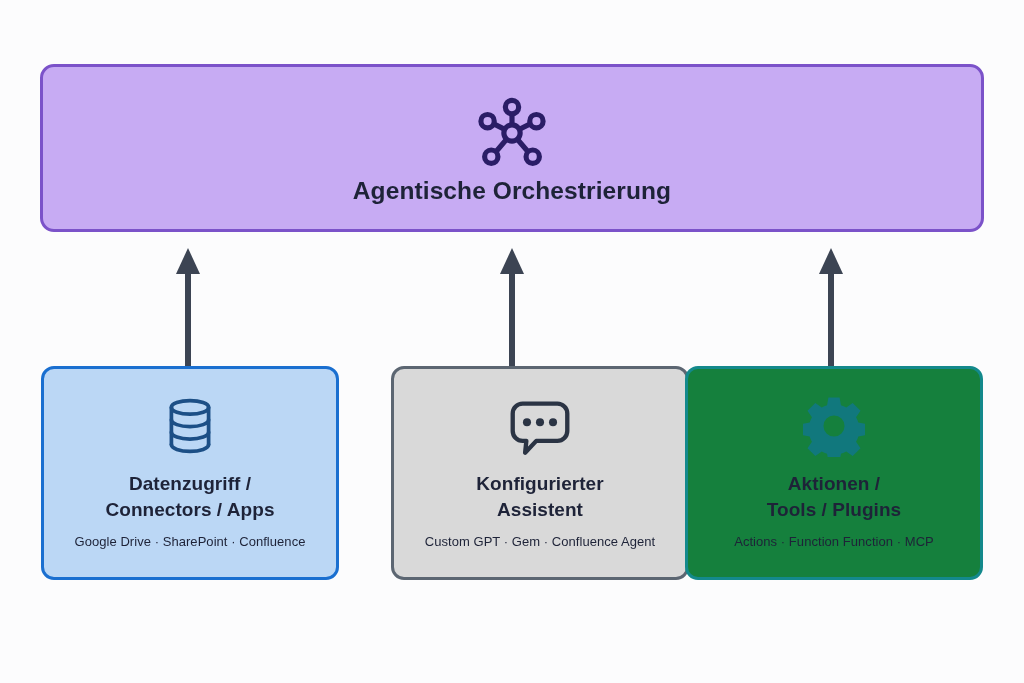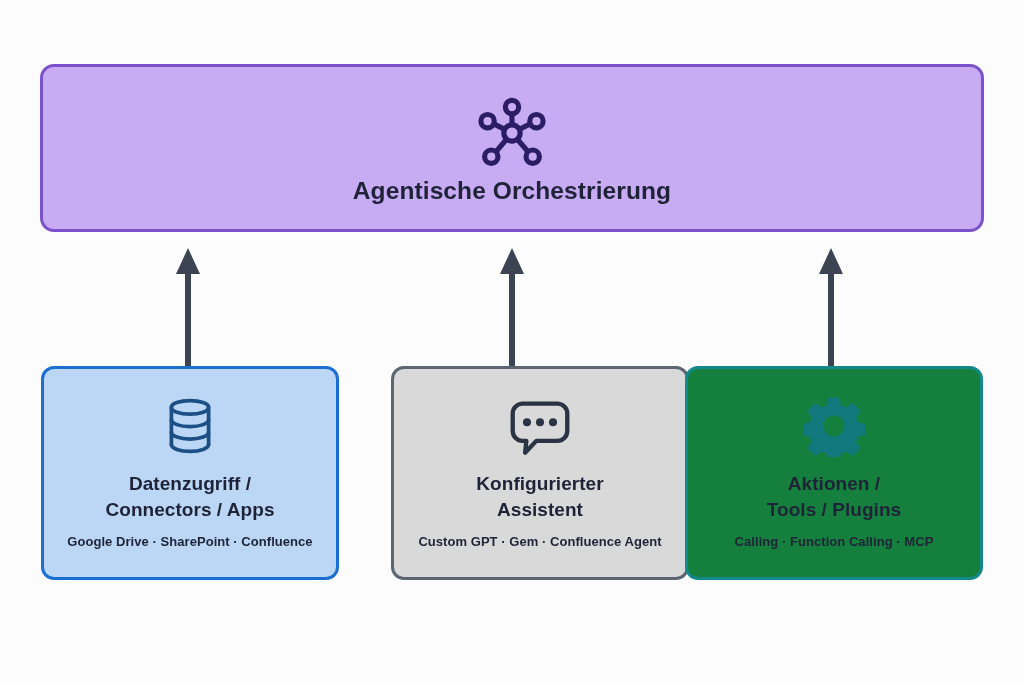--- a/index.html
+++ b/index.html
@@ -92,21 +92,21 @@
     font-size: 19px;
     font-weight: bold;
     color: #1e2338;
     text-align: center;
     line-height: 1.38;
     white-space: pre-line;
     letter-spacing: 0.05px;
   }
   .card-subtitle {
     font-size: 13px;
-    font-weight: bold;
+    font-weight: normal;
     color: #1e2338;
     text-align: center;
     margin-top: 11px;
     letter-spacing: 0.05px;
   }
 </style>
 </head>
 <body>
 
 <div id="canvas">
@@ -188,16 +188,16 @@
   <div class="card card-3">
     <span class="card-icon">
       <svg viewBox="0 0 100 100" width="62" height="62" aria-hidden="true">
         <path fill="#11787d" fill-rule="evenodd" d="
           M41 4 h18 l2.2 12.4 a35 35 0 0 1 8.6 3.6 l10.3-7.2 l12.7 12.7 l-7.2 10.3 a35 35 0 0 1 3.6 8.6 l12.4 2.2 v18 l-12.4 2.2 a35 35 0 0 1 -3.6 8.6 l7.2 10.3 l-12.7 12.7 l-10.3-7.2 a35 35 0 0 1 -8.6 3.6 l-2.2 12.4 h-18 l-2.2-12.4 a35 35 0 0 1 -8.6-3.6 l-10.3 7.2 l-12.7-12.7 l7.2-10.3 a35 35 0 0 1 -3.6-8.6 l-12.4-2.2 v-18 l12.4-2.2 a35 35 0 0 1 3.6-8.6 l-7.2-10.3 l12.7-12.7 l10.3 7.2 a35 35 0 0 1 8.6-3.6 Z
           M50 33 a17 17 0 1 0 0 34 a17 17 0 1 0 0-34 Z"></path>
       </svg>
     </span>
     <div class="card-title">Aktionen /
 Tools / Plugins</div>
-    <div class="card-subtitle">Calling · Function Calling · MCP</div>
+    <div class="card-subtitle">Actions · Function Function · MCP</div>
   </div>
 
 </div>
 
 </body></html>

